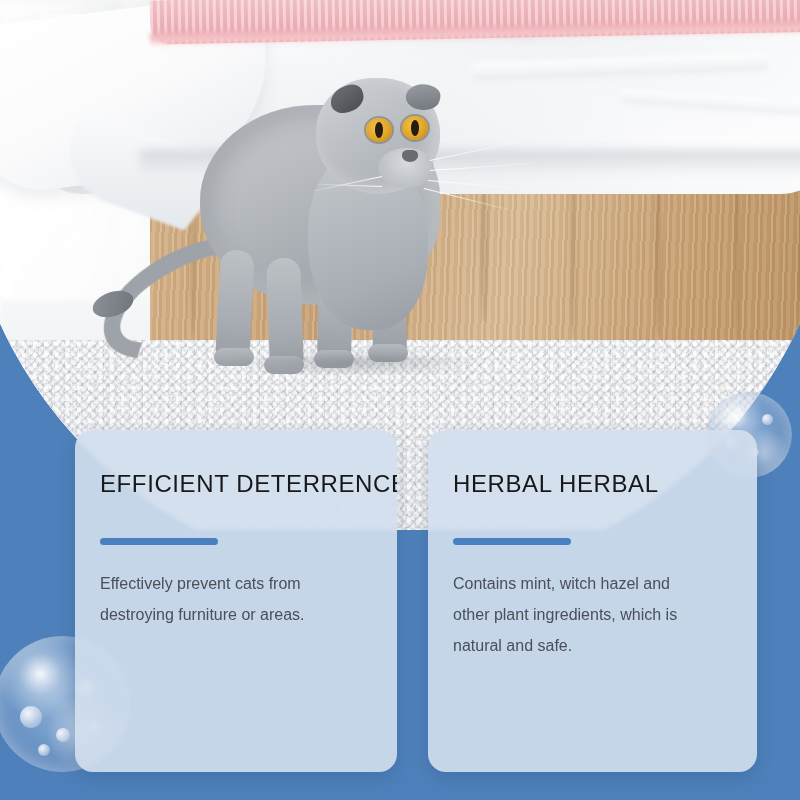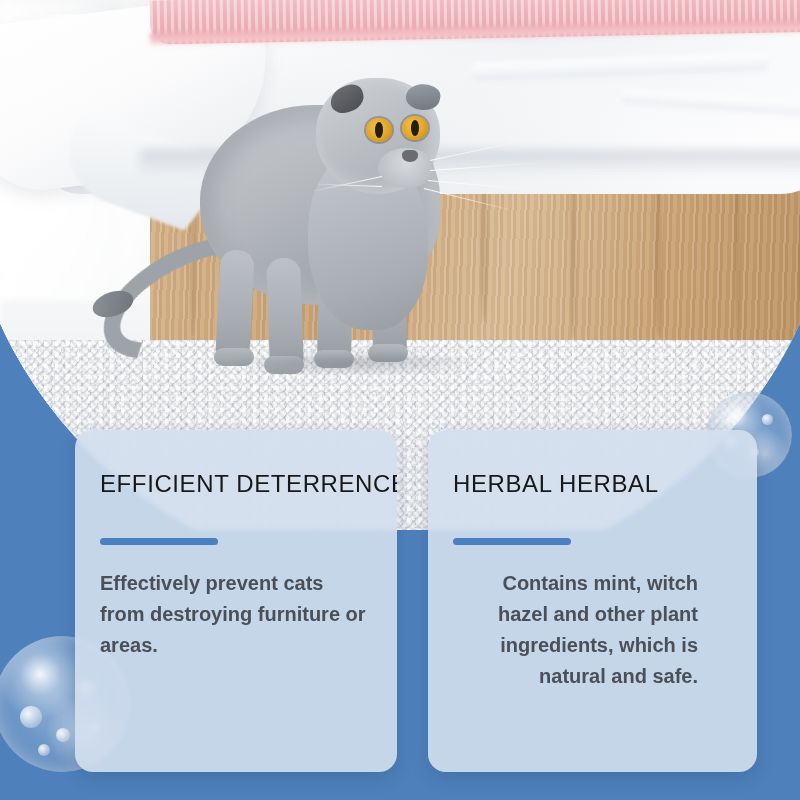--- a/index.html
+++ b/index.html
@@ -291,26 +291,26 @@
     width: 118px;
     height: 7px;
     border-radius: 4px;
     background: #4a80bf;
   }
   .card-body {
     position: absolute;
     left: 25px;
     top: 138px;
     width: 270px;
-    font-size: 20px;
+    font-size: 16px;
     line-height: 31px;
     color: #4a4f58;
-    font-weight: 700;
-  }
-  #card-right .card-body { width: 245px; text-align: right; }
+    font-weight: 400;
+  }
+  #card-right .card-body { width: 245px; }
 </style>
 </head>
 <body>
 
 <div id="poster">
 
   <div class="photo-clip">
     <div class="photo">
 
       <div class="wall"></div>

